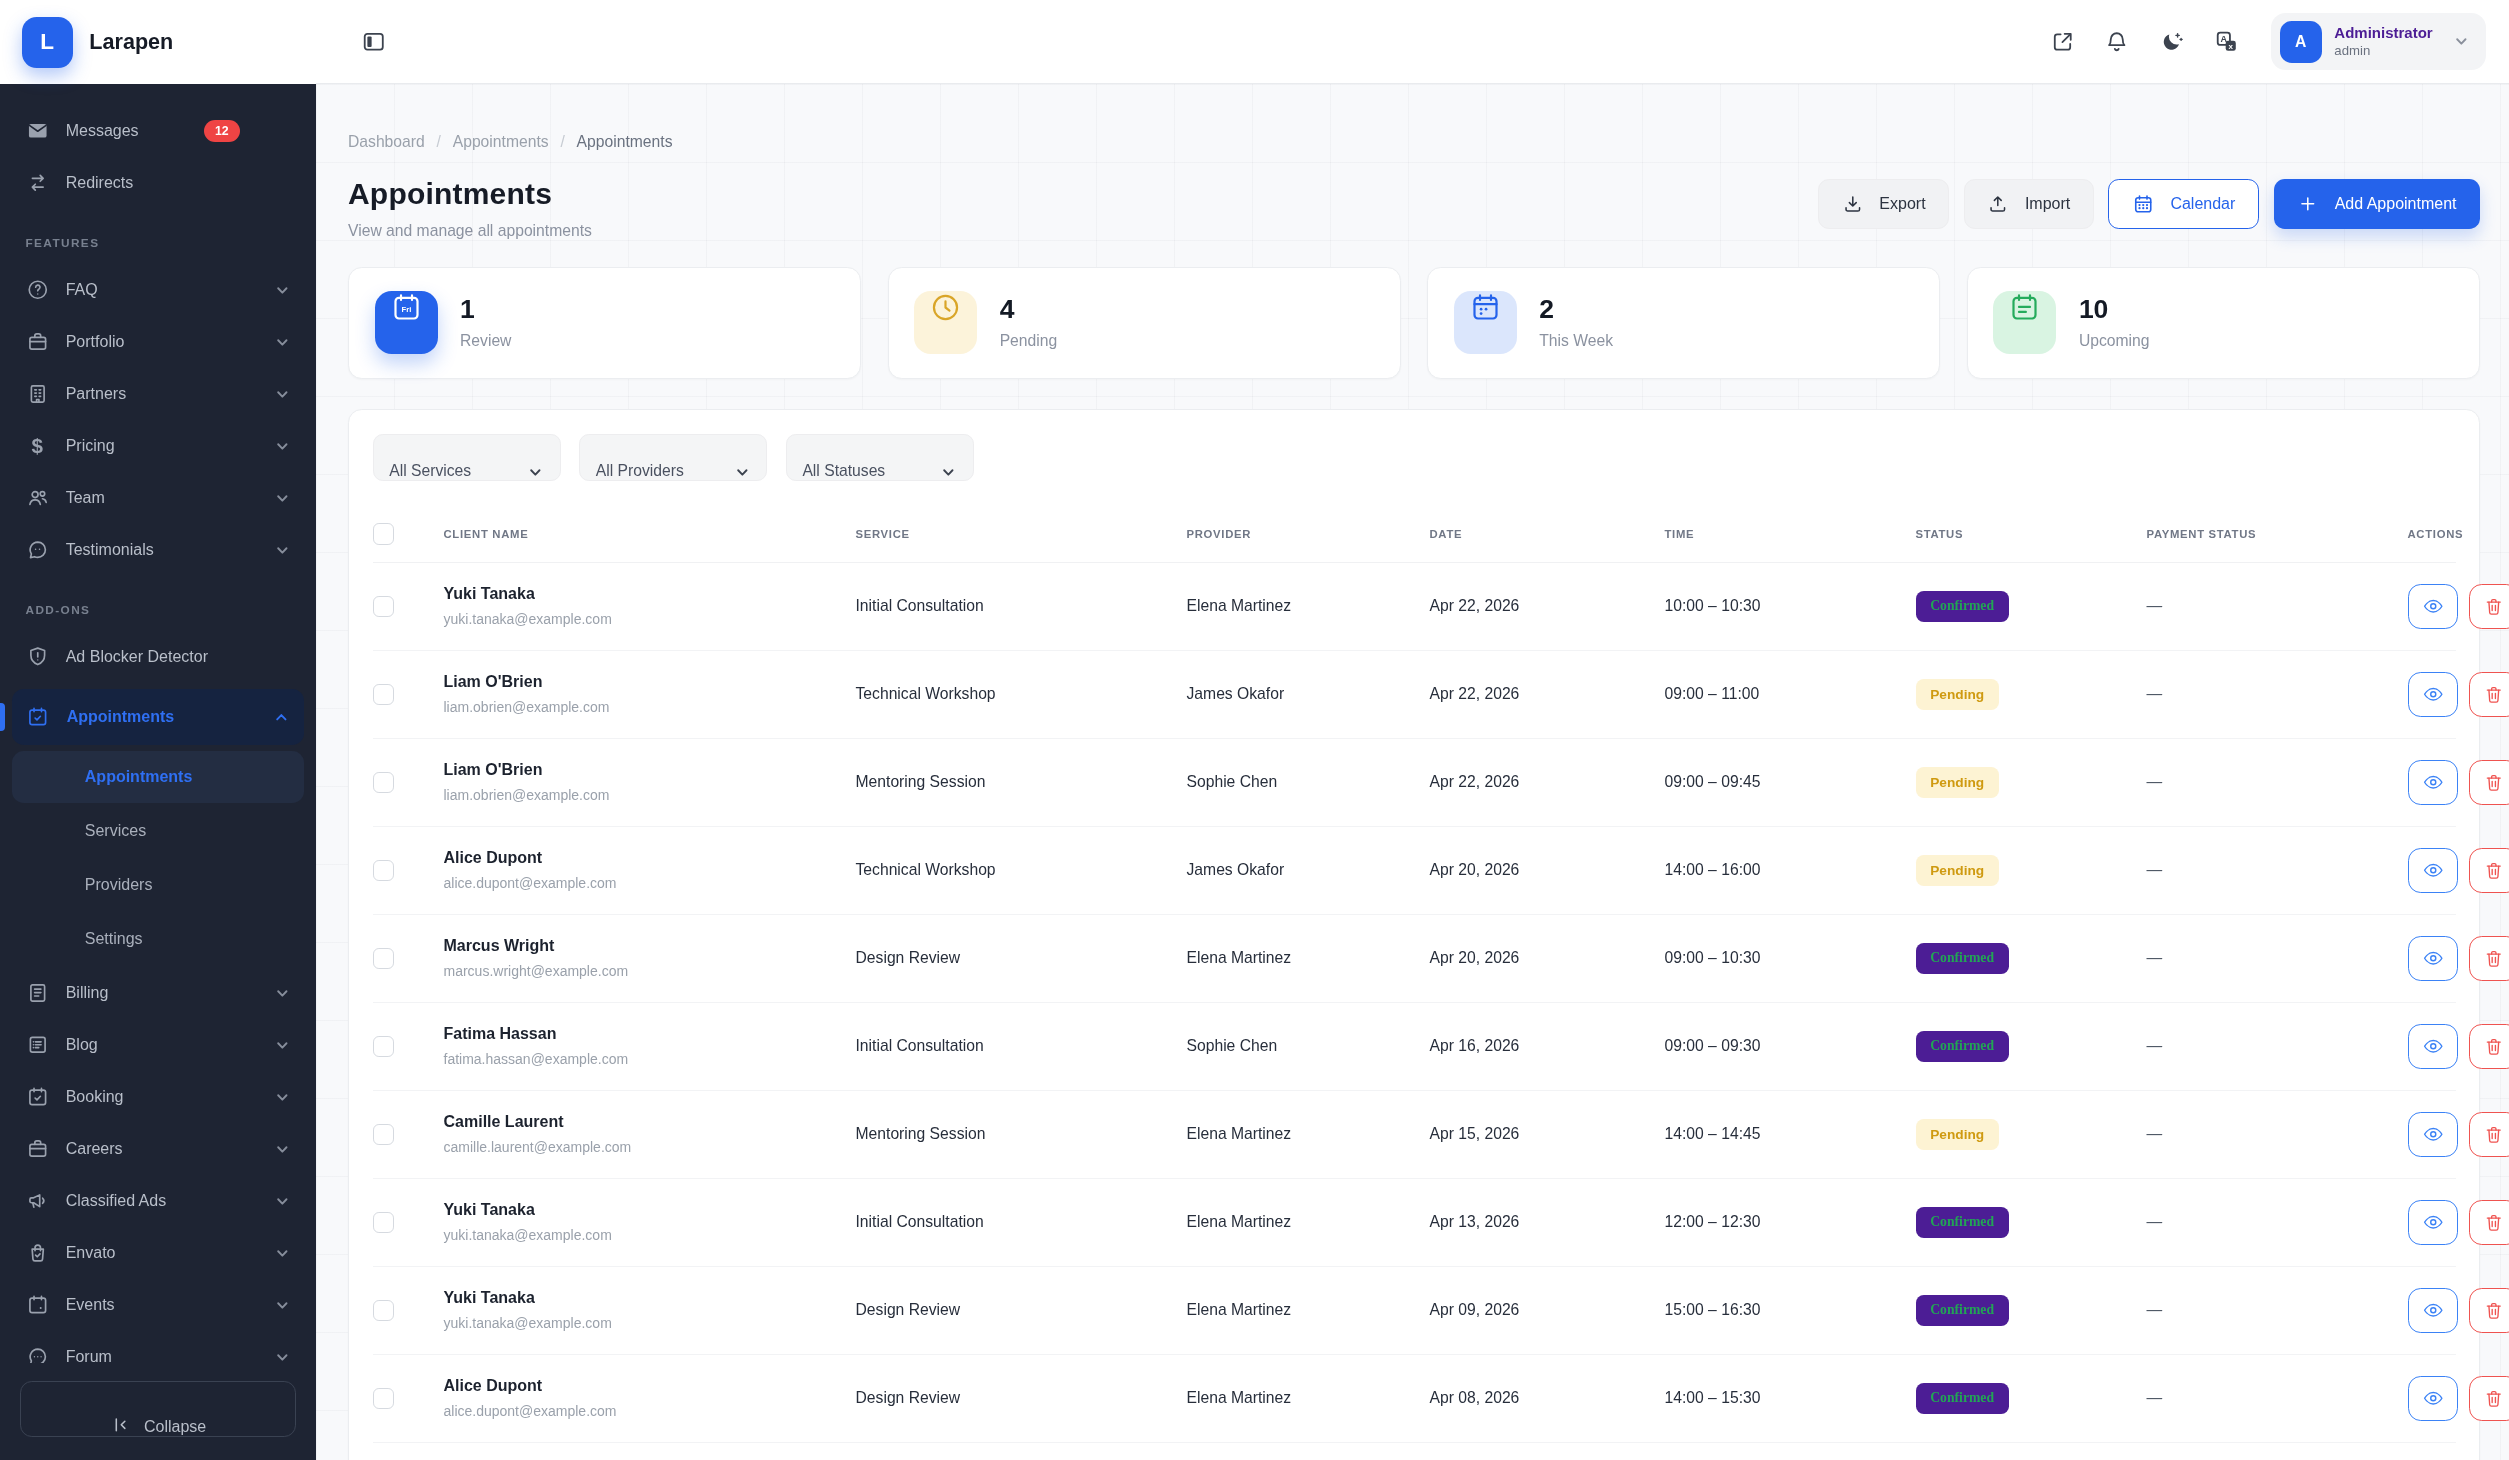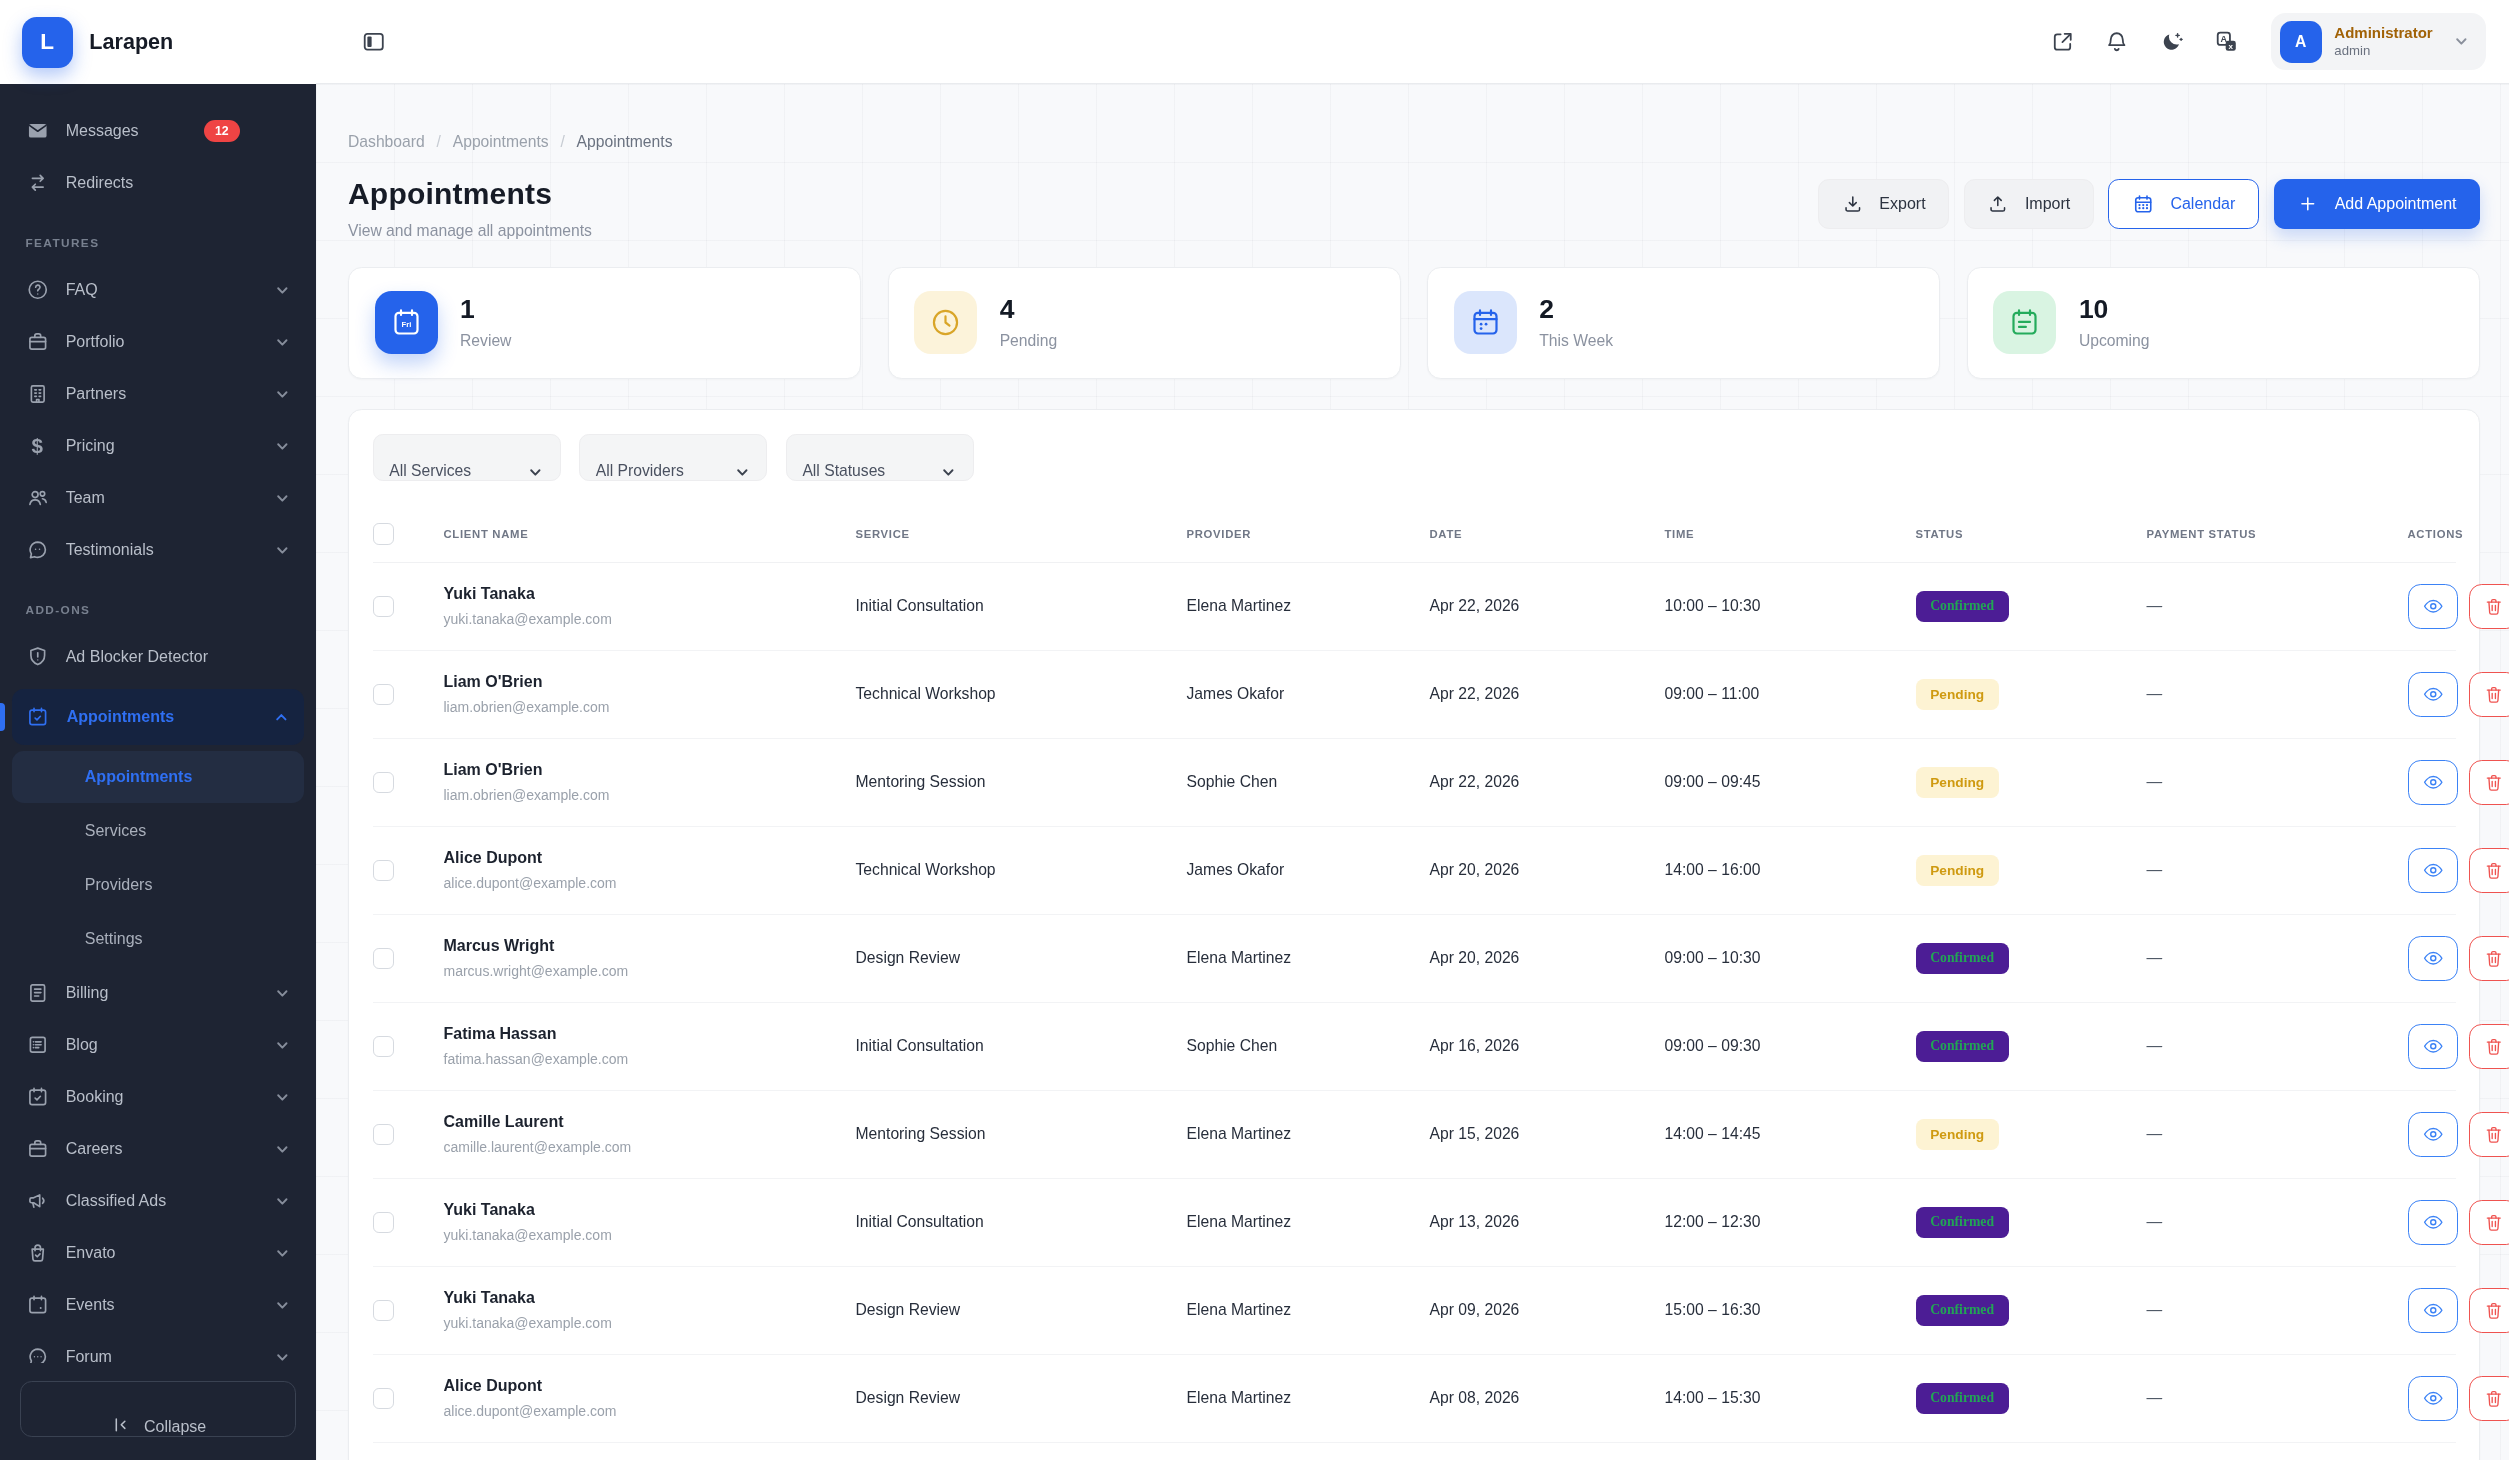--- a/index.html
+++ b/index.html
@@ -27,21 +27,21 @@
   .nav-sub.active { background:#232d42; color:#2f6ff2; font-weight:600; }
   .collapse-btn { margin:17.6px 19.6px 23.5px; height:56px; border:1px solid #3a4252; border-radius:11.8px; display:flex; align-items:flex-end; justify-content:center; gap:12.7px; color:#b9bfca; font-size:16px; cursor:pointer; flex:none; }
   .collapse-btn .ico { color:#b9bfca; }
 
   
   .topbar { position:fixed; left:316px; right:0; top:0; height:84px; background:#fff; border-bottom:1px solid #e9ebee; display:flex; align-items:center; padding:0 23.5px 0 35px; gap:9.8px; z-index:15; }
   .tb-btn { width:45px; height:45px; display:flex; align-items:center; justify-content:center; color:#3c434f; cursor:pointer; border-radius:9.8px; }
   .tb-spacer { flex:1; }
   .user-chip { display:flex; align-items:center; gap:12.7px; background:#f3f4f6; border-radius:14.7px; padding:7.8px 15.7px 7.8px 8.8px; cursor:pointer; margin-left:11.8px; }
   .user-avatar { width:42px; height:42px; border-radius:11.8px; background:#2563eb; color:#fff; font-weight:700; font-size:15.7px; display:flex; align-items:center; justify-content:center; }
-  .user-name { font-size:15px; font-weight:700; color:#a16207; line-height:1.25; }
+  .user-name { font-size:15px; font-weight:700; color:#4c1d95; line-height:1.25; }
   .user-role { font-size:13.2px; color:#6b7280; line-height:1.25; }
   .user-chev { color:#8a909c; margin-left:7.8px; }
 
   
   .main { position:absolute; left:316px; top:84px; right:0; bottom:0; overflow:hidden; padding:0 29px 0 32px;
           background-color:#f8f9fb;
           background-image:linear-gradient(to right, rgba(20,28,45,.032) 1px, transparent 1px),
                            linear-gradient(to bottom, rgba(20,28,45,.032) 1px, transparent 1px);
           background-size:78px 78px; }
   .breadcrumb { margin-top:49px; font-size:15.7px; color:#9aa1ab; display:flex; gap:11.8px; align-items:center; }
@@ -52,21 +52,21 @@
   .page-sub { margin-top:11.8px; font-size:15.7px; color:#8b92a0; }
   .head-actions { display:flex; gap:14.7px; align-items:center; margin-top:2px; }
   .btn { height:50px; border-radius:10.8px; display:inline-flex; align-items:center; gap:16px; padding:0 22.5px; font-size:16px; cursor:pointer; border:1px solid transparent; white-space:nowrap; }
   .btn .ico { margin-top:1px; }
   .btn-gray { background:#f1f2f4; color:#2c3340; border-color:#ededef; }
   .btn-outline-blue { background:#fff; color:#2563eb; border:1.5px solid #2563eb; font-weight:500; }
   .btn-blue { background:#2563eb; color:#fff; box-shadow:0 7.8px 15.7px rgba(37,99,235,.22); }
 
   .stats { display:flex; gap:26.5px; margin-top:26.5px; }
   .stat-card { flex:1; background:#fff; border:1px solid #ebedf0; border-radius:13.7px; padding:23.5px 25.5px; display:flex; align-items:center; gap:22.5px; box-shadow:0 1px 2px rgba(16,24,40,.03); }
-  .stat-icon { width:63px; height:63px; border-radius:16.7px; display:flex; align-items:center; justify-content:center; flex:none; }
+  .stat-icon { width:63px; height:63px; border-radius:16.7px; display:flex; justify-content:center; flex:none; }
   .stat-icon.blue { background:#2563eb; color:#fff; box-shadow:0 9.8px 19.6px rgba(37,99,235,.28); }
   .stat-icon.yellow { background:#fcf3da; color:#d9a528; }
   .stat-icon.lightblue { background:#dbe6fc; color:#2563eb; }
   .stat-icon.green { background:#d9f4e2; color:#25ab5c; }
   .stat-value { font-size:26.5px; font-weight:700; color:#141a25; line-height:1.1; }
   .stat-label { font-size:15.7px; color:#8b92a0; margin-top:7.8px; }
 
   .panel { background:#fff; border:1px solid #ebedf0; border-radius:13.7px; margin-top:30px; padding:24.5px 23.5px 0; height:1176px; box-shadow:0 1px 2px rgba(16,24,40,.03); }
   .filters { display:flex; gap:18.6px; padding-bottom:24.5px; }
   .select { min-width:188px; height:47px; background:#f4f5f6; border:1px solid #ededef; border-radius:9.8px; display:flex; align-items:flex-end; justify-content:space-between; gap:27.4px; padding:0 15.7px; font-size:15.7px; color:#4a5160; cursor:pointer; }

